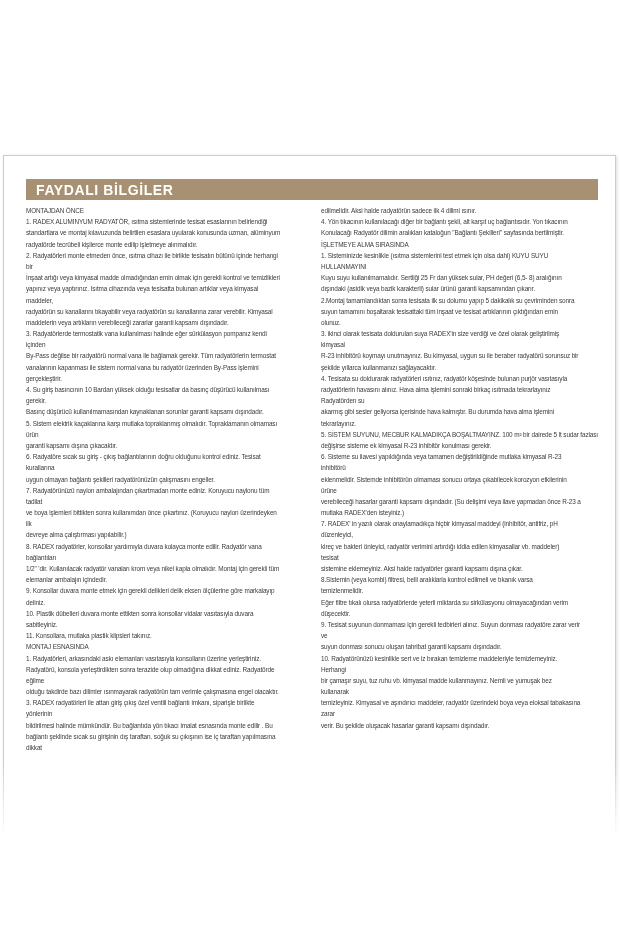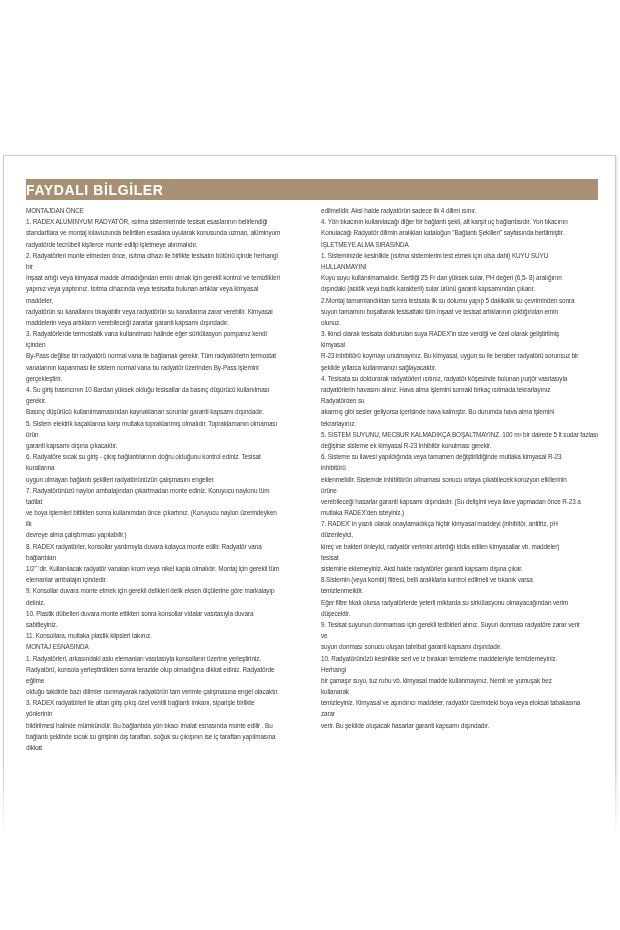--- a/index.html
+++ b/index.html
@@ -18,20 +18,21 @@
     background: #ffffff;
     border: 1px solid #c9cdd2;
     box-shadow: 1px 1px 3px rgba(120,125,135,0.25);
     box-sizing: border-box;
   }
   .header-bar {
     position: absolute;
     left: 22px; top: 23px;
     width: 572px; height: 21px;
     display: flex; align-items: center;
+    padding-left: 10px;
     box-sizing: border-box;
   }
   .header-bar span {
     color: #ffffff;
     font-weight: bold;
     font-size: 14px;
     letter-spacing: 0.6px;
     white-space: nowrap;
   }
   .col {

